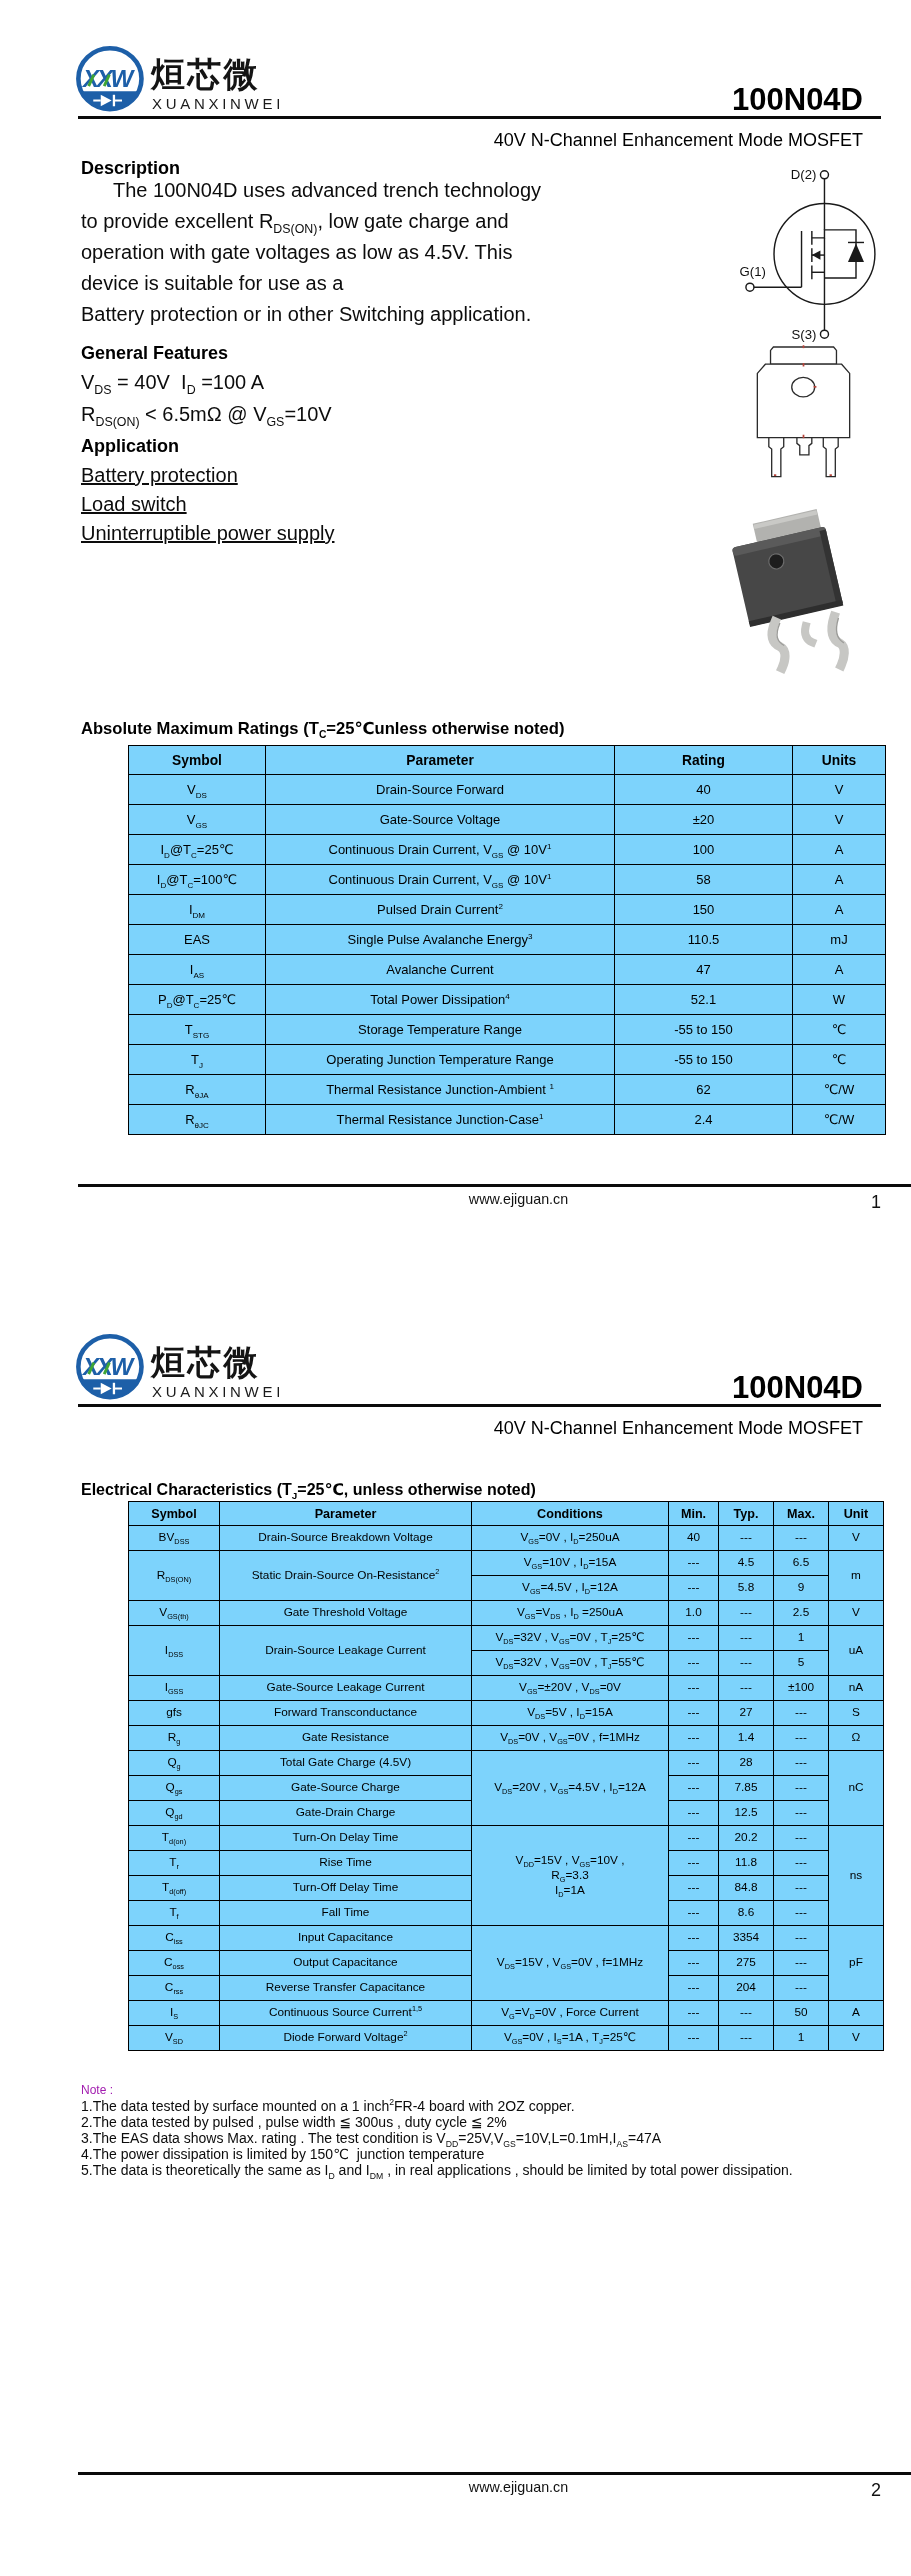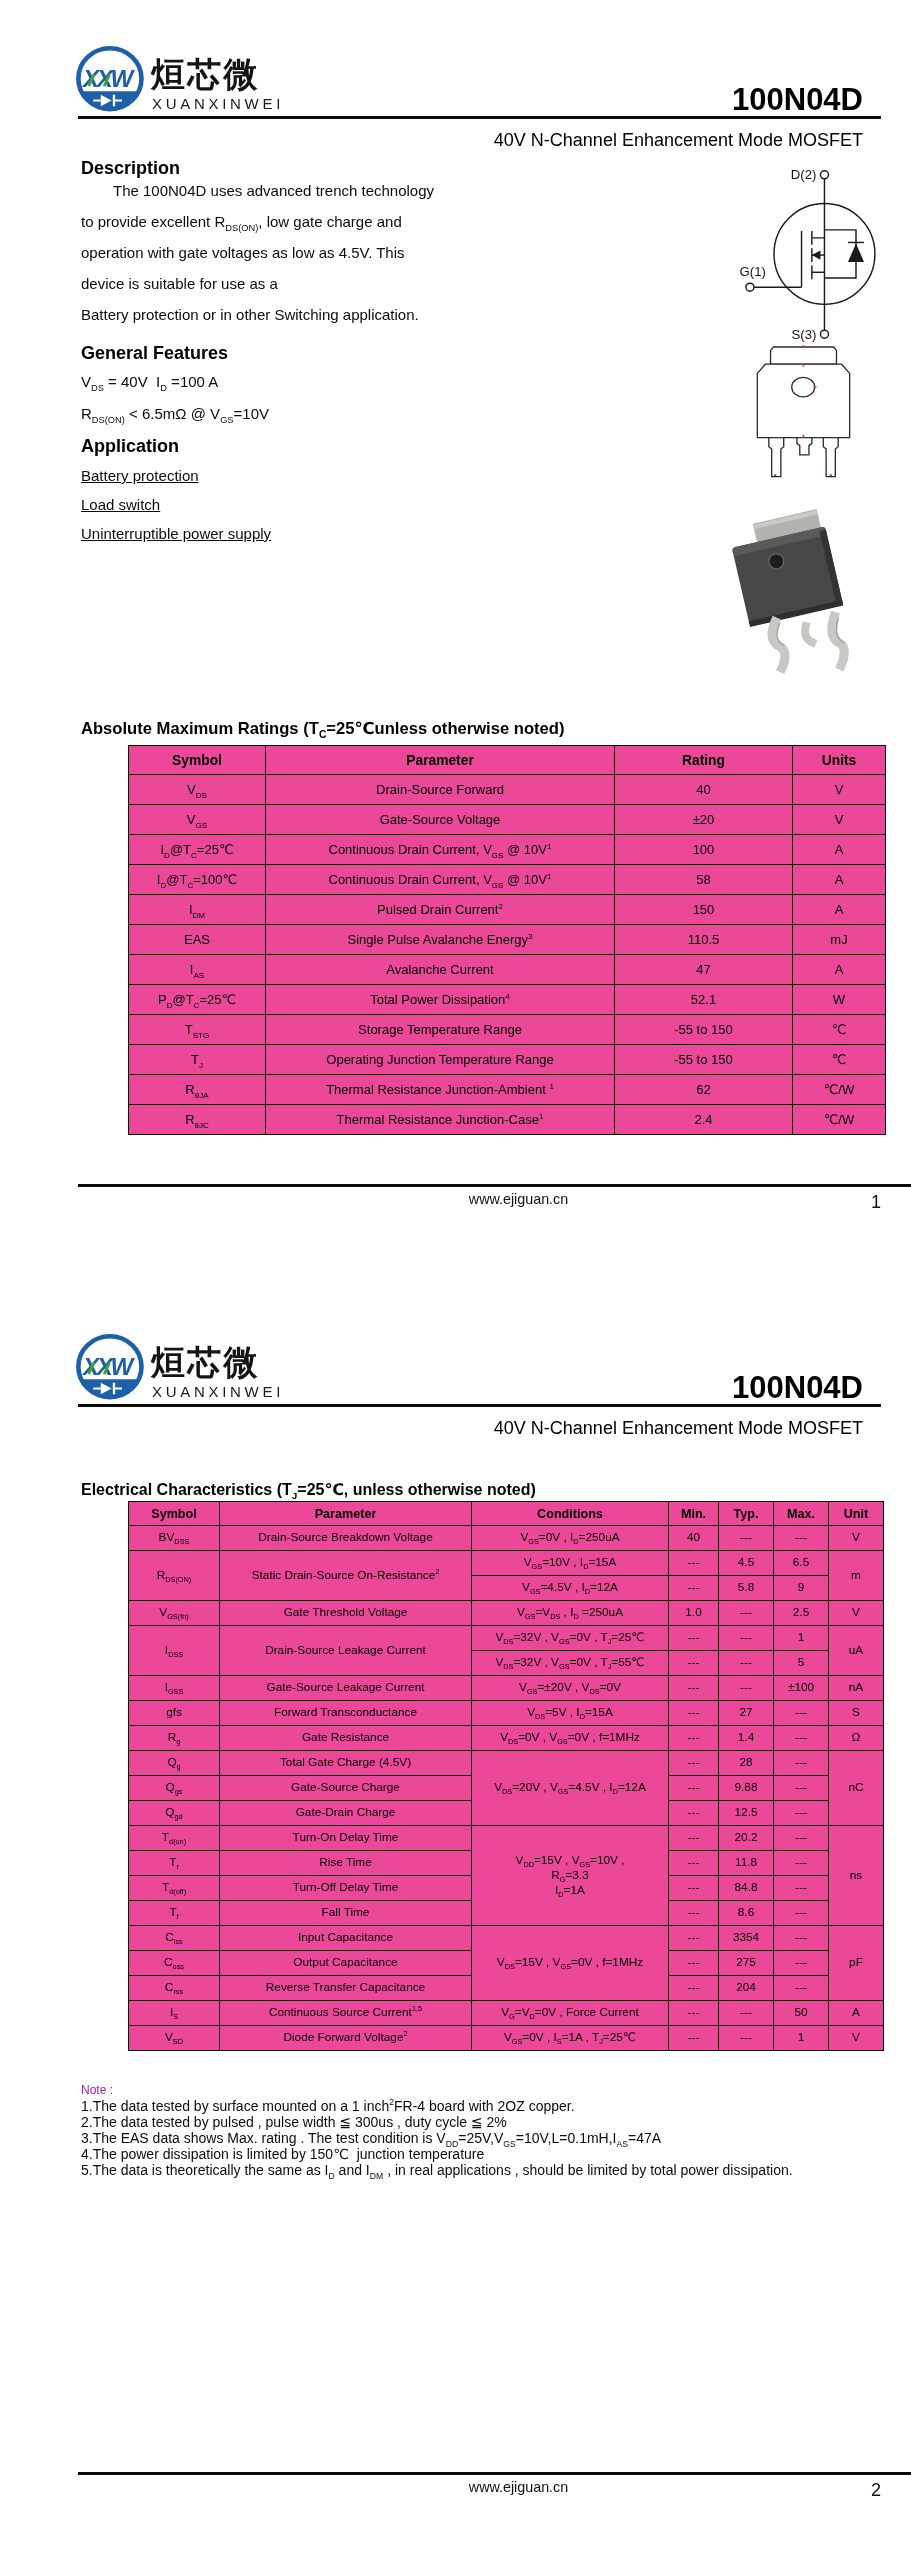--- a/index.html
+++ b/index.html
@@ -7,31 +7,31 @@
   .page{position:relative;width:892px;height:1288px;background:#fff;overflow:hidden;margin-left:44px;}
   
   .logo-mark{position:absolute;left:32px;top:46px;width:69px;height:66px;}
   .brand-cn{position:absolute;left:107px;top:57px;font-size:34px;font-weight:700;letter-spacing:2.3px;color:#141414;line-height:1;}
   .brand-en{position:absolute;left:108px;top:96px;font-size:15px;letter-spacing:3.7px;color:#1b1b1b;line-height:1;}
   .part-number{position:absolute;right:73px;top:84px;font-size:31px;font-weight:700;line-height:1;color:#000;}
   .header-rule{position:absolute;left:34px;width:803px;top:116px;height:2.9px;background:#0b0b0b;}
   .subtitle{position:absolute;right:73px;top:131px;font-size:18px;font-weight:400;line-height:1.1;color:#000;}
   
   .sec-title{position:absolute;left:37px;font-size:18px;font-weight:700;color:#000;line-height:1;}
-  .textblock{position:absolute;left:37px;font-size:15px;color:#0c0c0c;}
+  .textblock{position:absolute;left:37px;font-size:20px;color:#0c0c0c;}
   .lh54 div{line-height:31px;white-space:nowrap;}
   .lh55 div{line-height:32px;white-space:nowrap;}
   .lh50 div{line-height:29px;white-space:nowrap;text-decoration:underline;}
   .indent{padding-left:32px;}
   sub{font-size:62%;line-height:0;}
   sup{font-size:62%;line-height:0;}
   
   .fig{position:absolute;}
   
-  table.ds{position:absolute;border-collapse:collapse;table-layout:fixed;background:#ec4899;border:1.7px solid #000;}
+  table.ds{position:absolute;border-collapse:collapse;table-layout:fixed;background:#7dd3fc;border:1.7px solid #000;}
   table.ds th,table.ds td{border:1.1px solid #000;text-align:center;vertical-align:middle;padding:0.6px 2.3px;color:#000;}
   table.ds thead th{border-bottom:1.7px solid #000;font-weight:700;}
   #amr-table{left:84px;top:745px;width:757px;}
   #amr-table thead tr{height:29px;}
   #amr-table tbody tr{height:30px;}
   #amr-table th{font-size:13.8px;}
   #amr-table td{font-size:13px;}
   #ec-table{left:84px;top:213px;width:754px;}
   #ec-table thead tr{height:24px;}
   #ec-table tbody tr{height:25px;}
@@ -381,21 +381,21 @@
           <td rowspan="3" class="al">V<sub>DS</sub>=20V , V<sub>GS</sub>=4.5V , I<sub>D</sub>=12A</td>
           <td>---</td>
           <td>28</td>
           <td>---</td>
           <td rowspan="3">nC</td>
         </tr>
         <tr>
           <td>Q<sub>gs</sub></td>
           <td class="al">Gate-Source Charge</td>
           <td>---</td>
-          <td>9.88</td>
+          <td>7.85</td>
           <td>---</td>
         </tr>
         <tr>
           <td>Q<sub>gd</sub></td>
           <td class="al">Gate-Drain Charge</td>
           <td>---</td>
           <td>12.5</td>
           <td>---</td>
         </tr>
         <tr>

